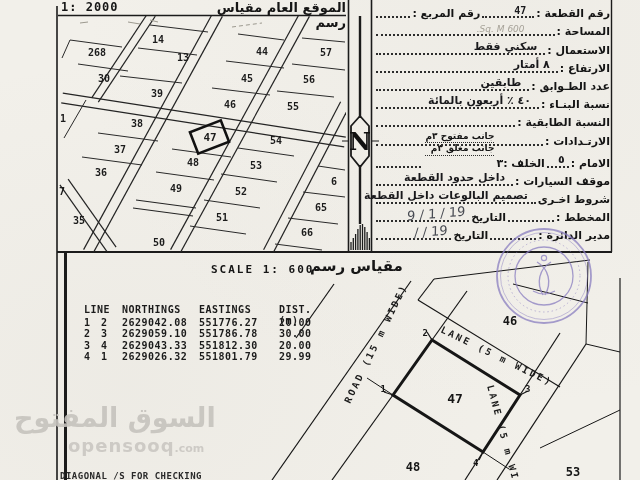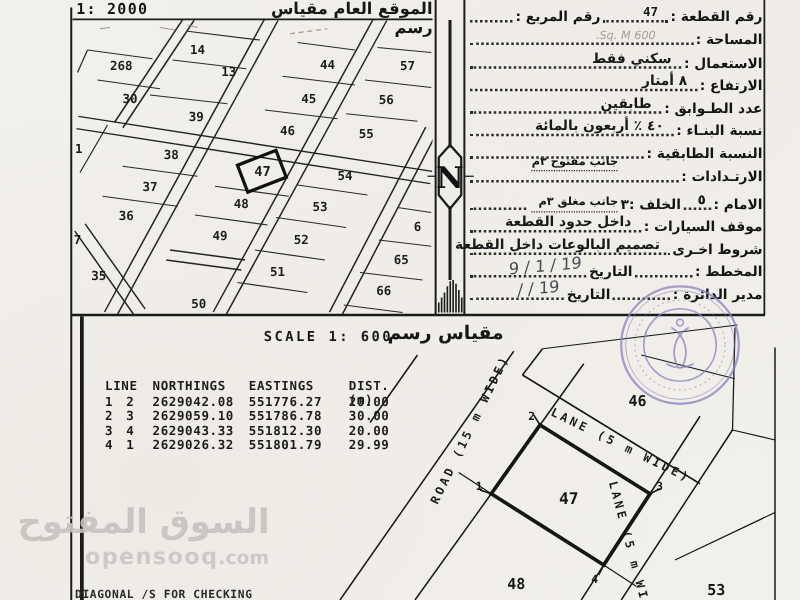--- a/index.html
+++ b/index.html
@@ -19,41 +19,41 @@
   #form{position:absolute;left:372px;top:2px;width:238px;height:250px;direction:rtl;z-index:2;
         font:bold 11px "DejaVu Sans",sans-serif;color:#141414;}
   .frow{display:flex;align-items:flex-end;height:18.2px;padding-left:2px;}
   .frow9{height:22px;}
   .flabel{white-space:nowrap;flex:0 0 auto;}
   .leader{border-bottom:2px dotted #2c2c2c;height:3px;margin:0 2px 2px 2px;position:relative;flex:0 0 auto;}
   .grow{flex:1 1 auto;text-align:center;}
   .w58{width:52px;} .w26{width:22px;} .w60{width:46px;}
   .fval{position:absolute;bottom:0px;right:8px;white-space:nowrap;font:bold 11px "DejaVu Sans",sans-serif;color:#19191c;}
   .faint{color:#a6a298;font:italic 9px "DejaVu Sans",sans-serif;right:30px;}
-  .stack{display:flex;flex-direction:column;font:bold 9px "DejaVu Sans",sans-serif;line-height:1.25;margin:0 2px;gap:20px;}
+  .stack{display:flex;flex-direction:column;font:bold 9px "DejaVu Sans",sans-serif;line-height:1.25;margin:14px 2px;}
   .stack span{border-bottom:1.5px dotted #2c2c2c;padding-bottom:0px;}
   .hand{font:13px "DejaVu Sans",sans-serif;color:#474a52;transform:rotate(-5deg) skewX(-6deg);
         display:inline-block;position:absolute;bottom:-1px;right:4px;white-space:nowrap;}
   .typed{font:bold 10px "DejaVu Sans Mono",monospace;}
   
   .scale-en{left:211px;top:263px;font:bold 11px "DejaVu Sans Mono",monospace;letter-spacing:2px;z-index:2;}
   .scale-ar{left:310px;top:257px;font:bold 15px "DejaVu Sans",sans-serif;z-index:2;}
   
   #table{position:absolute;left:84px;top:304px;z-index:2;
          font:bold 10px "DejaVu Sans Mono",monospace;color:#1b1b1b;letter-spacing:.5px;}
   .trow{display:flex;height:11.6px;align-items:baseline;}
   .tc{flex:0 0 auto;}
   .tc1{width:17px;} .tc2{width:21px;} .tc3{width:77px;} .tc4{width:80px;} .tc5{width:54px;}
   .th1{width:38px;}
   .hdr{margin-bottom:1px;}
   
   #wm{position:absolute;left:14px;top:402px;z-index:5;opacity:.9;pointer-events:none;}
   .wm-ar{font:bold 27px "DejaVu Sans",sans-serif;color:#c6c3be;letter-spacing:-1px;}
   .wm-en{font:bold 18px "DejaVu Sans",sans-serif;color:#cac7c2;letter-spacing:1px;margin-left:54px;margin-top:2px;}
-  .wm-com{font-size:15px;letter-spacing:0;}
+  .wm-com{font-size:11px;letter-spacing:0;}
   
   .footer-note{left:60px;top:471px;font:bold 9px "DejaVu Sans Mono",monospace;letter-spacing:.5px;color:#2a2a2a;z-index:2;}
   
   .mapnum{font:bold 10px "DejaVu Sans Mono",monospace;fill:#1c1c1c;text-anchor:middle;}
   .boldnum{font-size:11px;}
   .drawnum{font:bold 12px "DejaVu Sans Mono",monospace;fill:#161616;text-anchor:middle;}
   .drawnum47{font-size:13px;}
   .cornlbl{font:bold 9px "DejaVu Sans Mono",monospace;fill:#161616;}
   .roadlbl{font:bold 9.5px "DejaVu Sans Mono",monospace;letter-spacing:2.5px;fill:#1a1a1a;}
   .northN{font:bold 24px "DejaVu Serif",serif;fill:#111;text-anchor:middle;}

